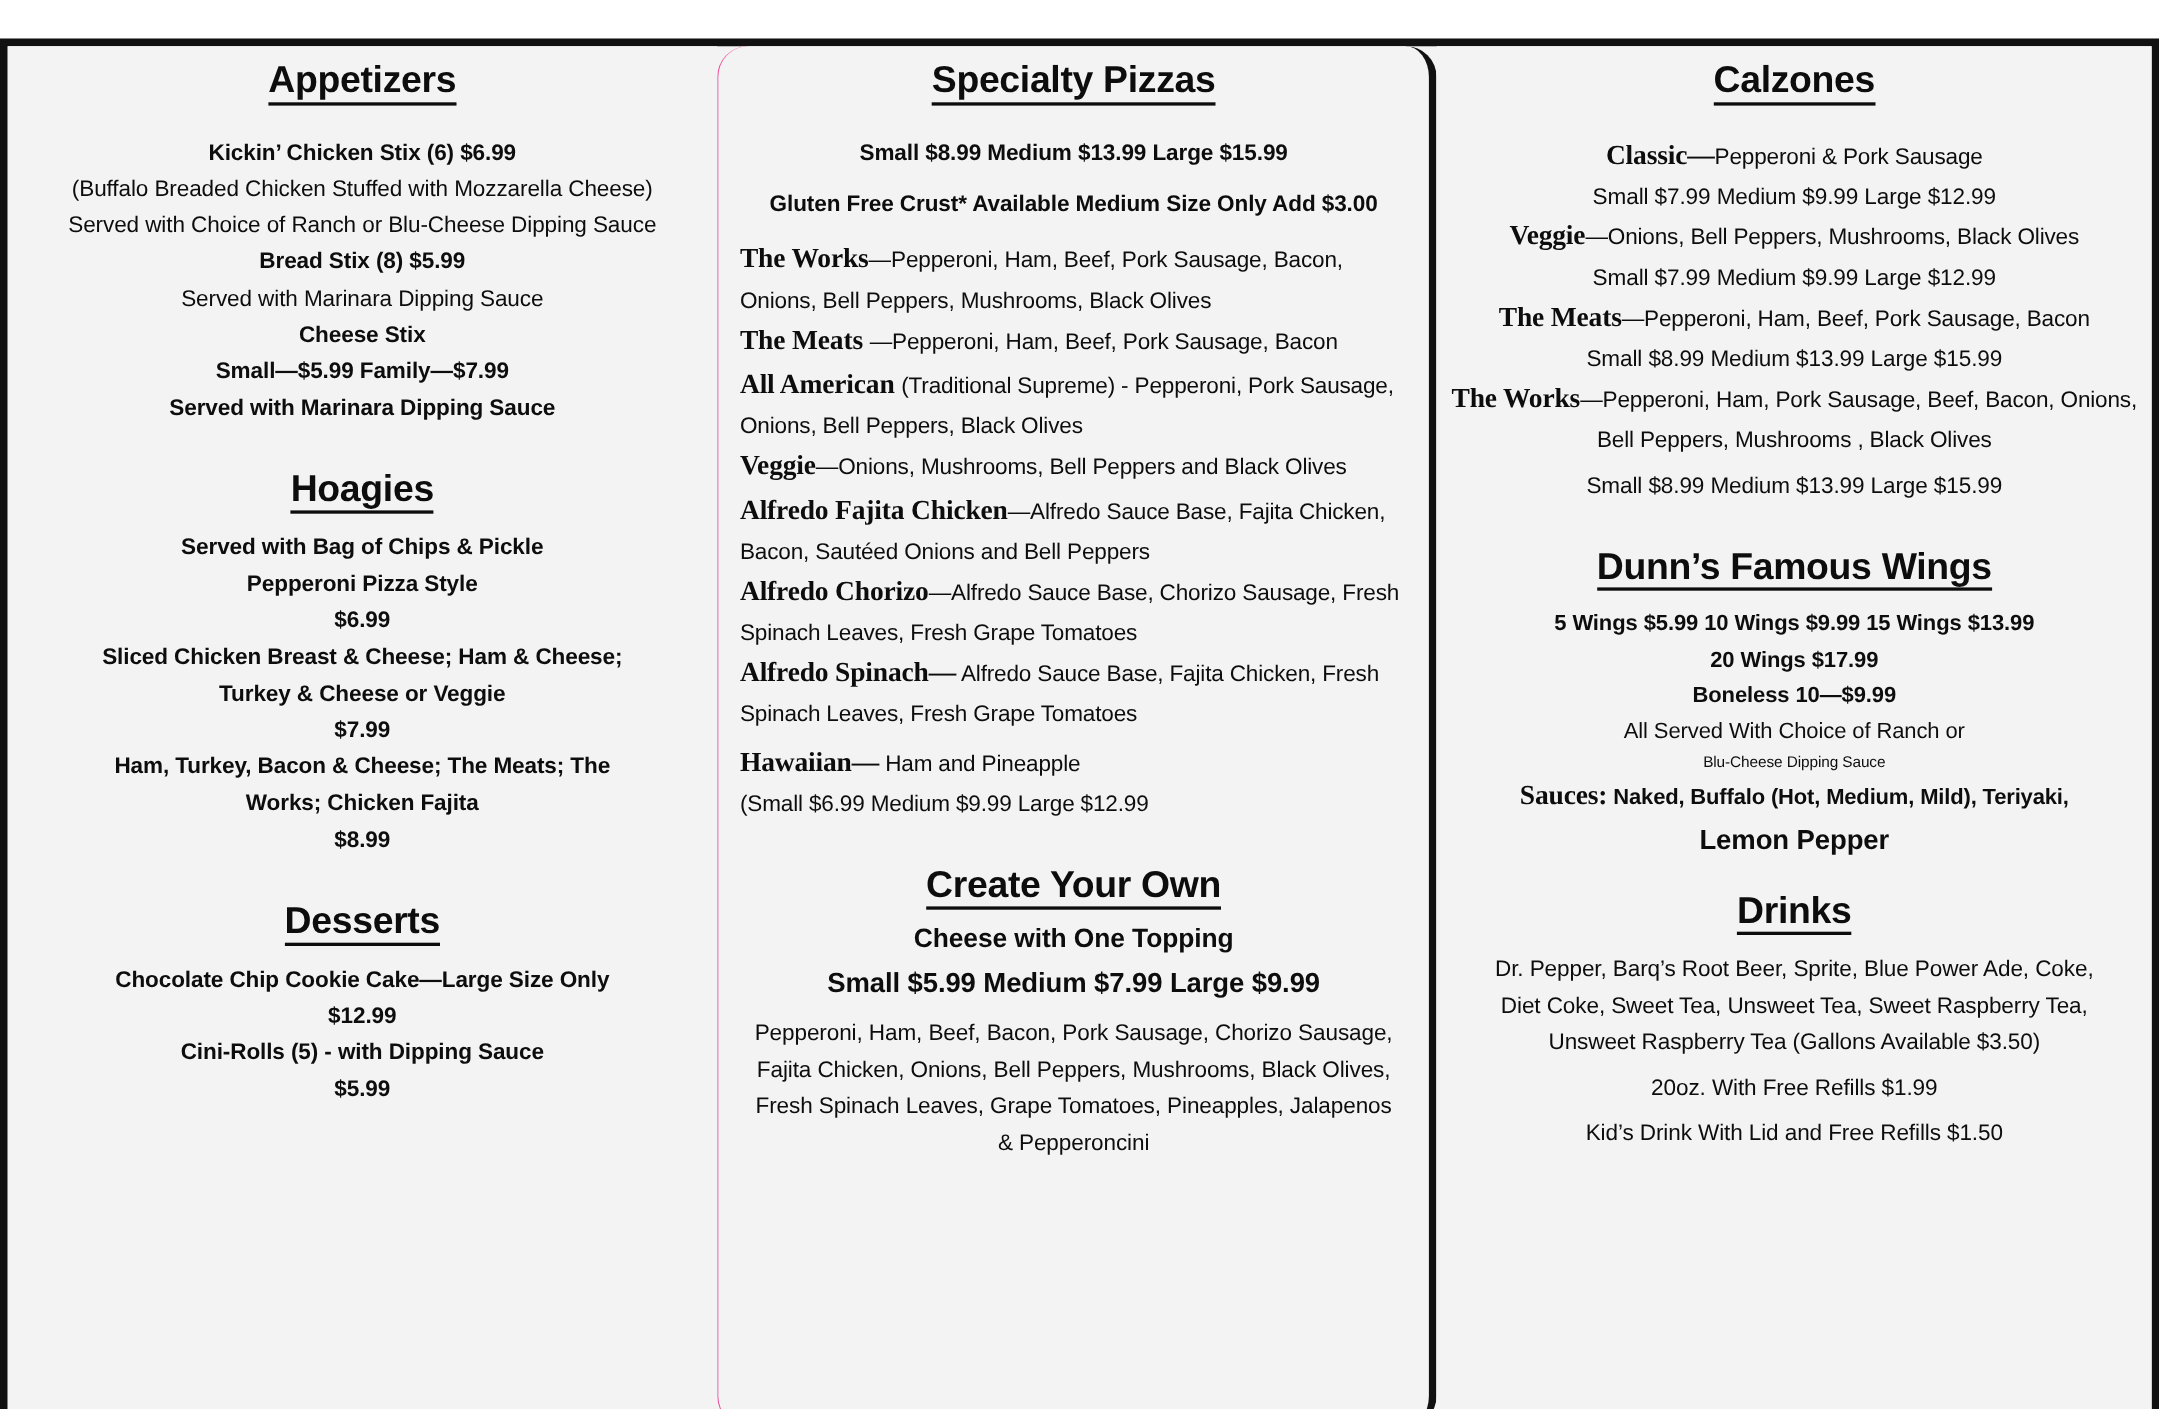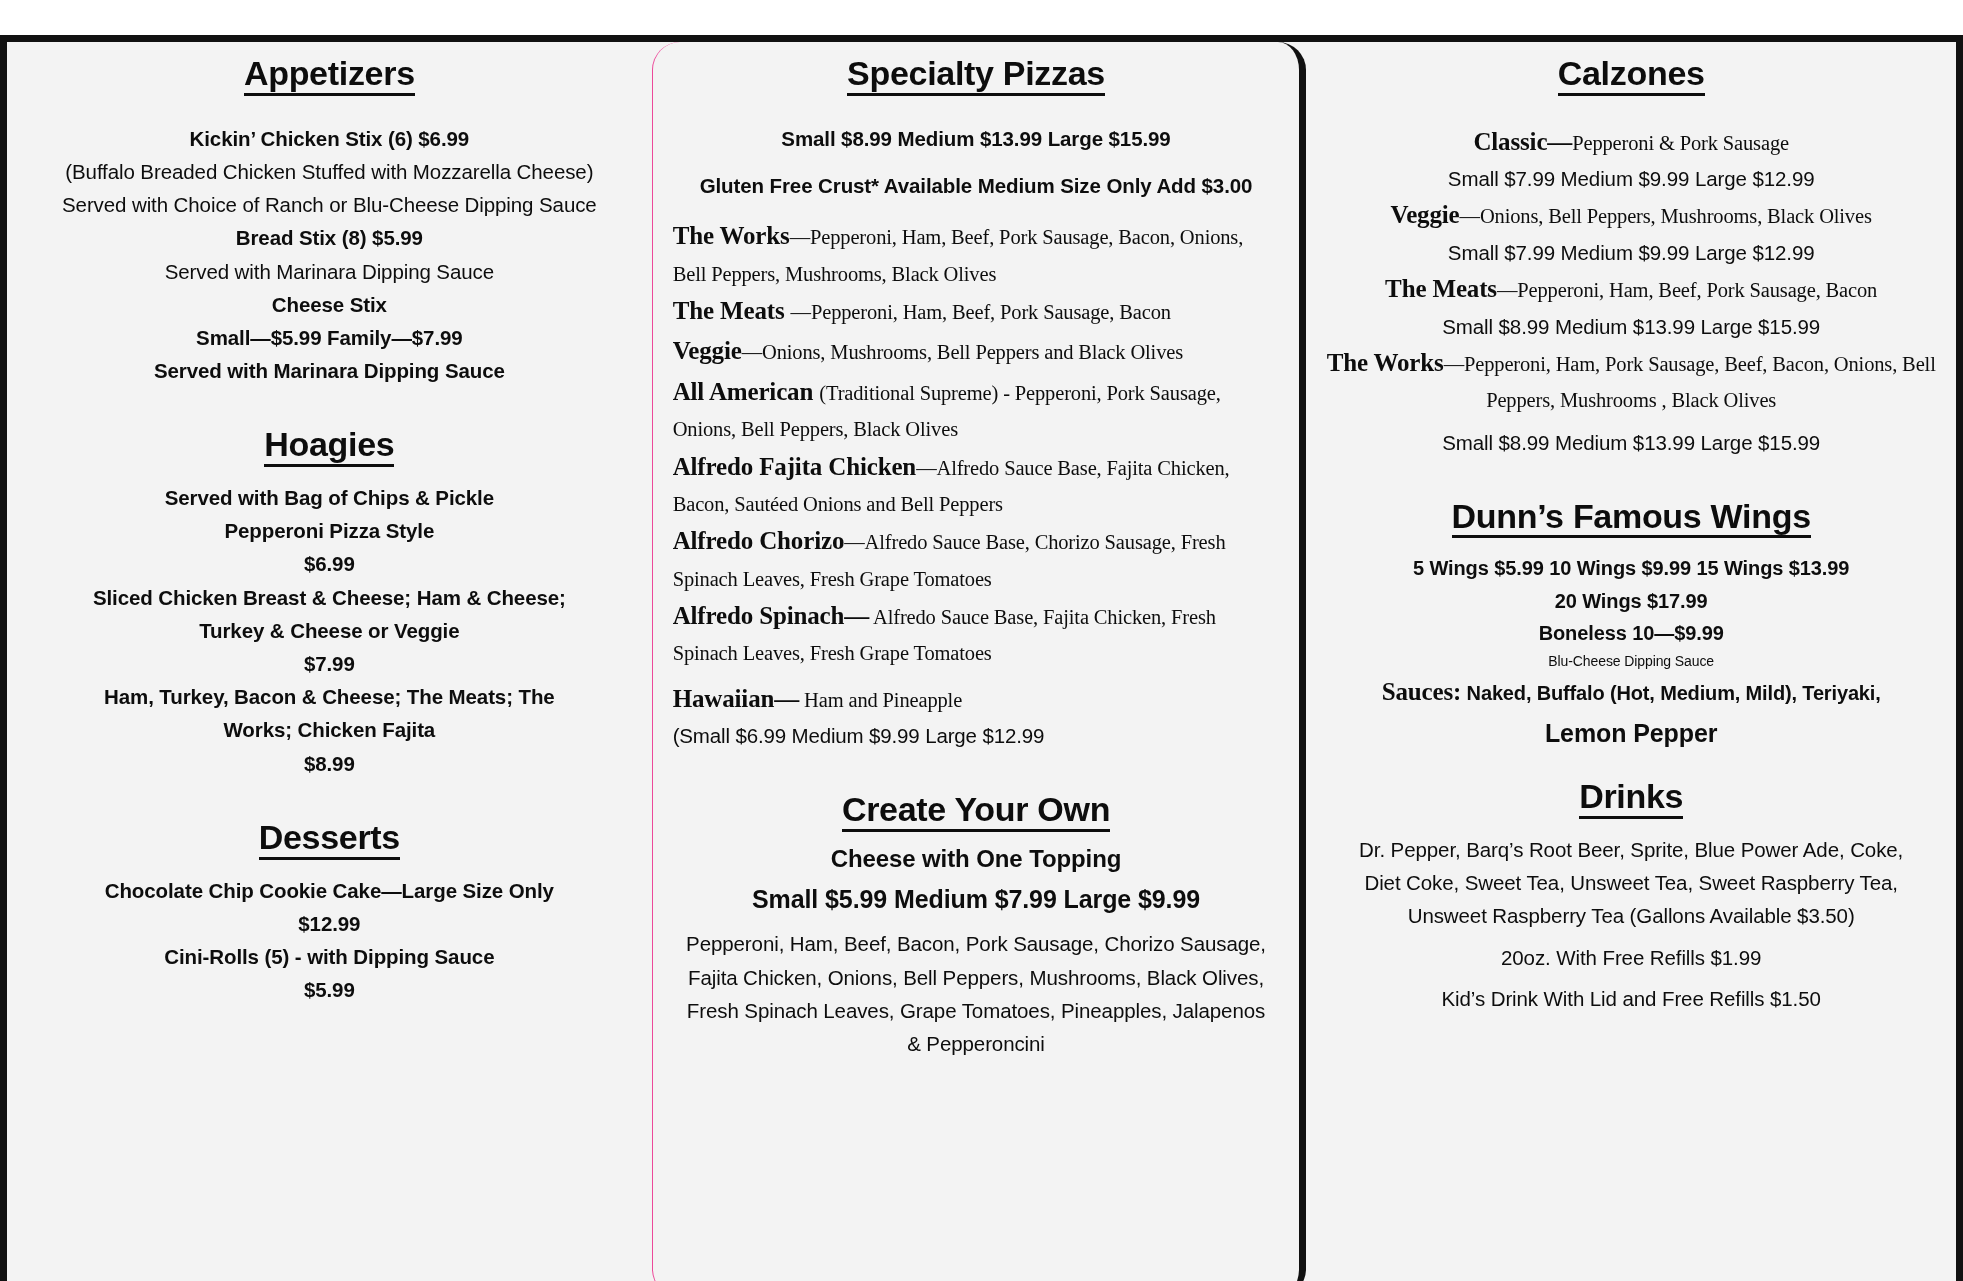--- a/index.html
+++ b/index.html
@@ -77,21 +77,21 @@
     text-align: left;
     font-size: 20.5px;
     line-height: 1.62;
     letter-spacing: -0.15px;
   }
   .item .hd {
     font-weight: bold;
     font-size: 25px;
     font-family: Liberation Serif, serif;
   }
-  .item .ds { font-weight: normal; font-family: Liberation Serif, serif; }
+  .item .ds { font-weight: normal; }
 
   .item-c {
     text-align: center;
   }
   .item-c .hd { font-weight: bold; font-size: 25px; }
 
   .gap-xs { height: 8px; }
   .gap-s  { height: 14px; }
   .gap-m  { height: 26px; }
   .gap-l  { height: 40px; }
@@ -142,22 +142,22 @@
     <div class="gap-s"></div>
     <h2 class="sect-title"><span>Specialty Pizzas</span></h2>
     <div class="gap-m"></div>
     <p class="line b">Small $8.99 Medium $13.99 Large $15.99</p>
     <div class="gap-s"></div>
     <p class="line b">Gluten Free Crust* Available Medium Size Only Add $3.00</p>
     <div class="gap-s"></div>
 
     <p class="item"><span class="hd">The Works</span><span class="ds">—Pepperoni, Ham, Beef, Pork Sausage, Bacon, Onions, Bell Peppers, Mushrooms, Black  Olives</span></p>
     <p class="item"><span class="hd">The Meats </span><span class="ds">—Pepperoni, Ham, Beef, Pork Sausage, Bacon</span></p>
+    <p class="item"><span class="hd">All American </span><span class="ds">(Traditional Supreme) - Pepperoni, Pork Sausage, Onions, Bell Peppers, Black Olives</span></p>
     <p class="item"><span class="hd">Veggie</span><span class="ds">—Onions, Mushrooms, Bell Peppers and Black Olives</span></p>
-    <p class="item"><span class="hd">All American </span><span class="ds">(Traditional Supreme) - Pepperoni, Pork Sausage, Onions, Bell Peppers, Black Olives</span></p>
     <p class="item"><span class="hd">Alfredo Fajita Chicken</span><span class="ds">—Alfredo Sauce Base, Fajita Chicken, Bacon, Sautéed Onions and Bell Peppers</span></p>
     <p class="item"><span class="hd">Alfredo Chorizo</span><span class="ds">—Alfredo Sauce Base, Chorizo Sausage, Fresh Spinach Leaves, Fresh Grape Tomatoes</span></p>
     <p class="item"><span class="hd">Alfredo Spinach—</span><span class="ds"> Alfredo Sauce Base, Fajita Chicken, Fresh Spinach Leaves, Fresh Grape Tomatoes</span></p>
     <div class="gap-xs"></div>
     <p class="item"><span class="hd">Hawaiian—</span><span class="ds"> Ham and Pineapple</span></p>
     <p class="item lft">(Small $6.99 Medium $9.99 Large $12.99</p>
 
     <div class="gap-l"></div>
     <h2 class="sect-title"><span>Create Your Own</span></h2>
     <div class="gap-xs"></div>
@@ -188,20 +188,21 @@
     <p class="item item-c"><span class="hd">The Works</span><span class="ds">—Pepperoni, Ham, Pork Sausage, Beef,  Bacon, Onions, Bell Peppers, Mushrooms , Black Olives</span></p>
     <div class="gap-xs"></div>
     <p class="line">Small $8.99 Medium $13.99 Large $15.99</p>
 
     <div class="gap-l"></div>
     <h2 class="sect-title"><span>Dunn’s Famous Wings</span></h2>
     <div class="gap-s"></div>
     <p class="line b" style="font-size:20px">5 Wings $5.99  10 Wings $9.99  15 Wings $13.99</p>
     <p class="line b" style="font-size:20px">20 Wings $17.99</p>
     <p class="line b" style="font-size:20px">Boneless 10—$9.99</p>
+    <p class="line" style="font-size:20px">All Served With Choice of Ranch or</p>
     <p class="line" style="font-size:14px">Blu-Cheese Dipping Sauce</p>
     <p class="item item-c"><span class="hd">Sauces:</span><span class="b" style="font-size:20px"> Naked, Buffalo (Hot, Medium, Mild), Teriyaki,</span></p>
     <p class="line b" style="font-size:25px">Lemon Pepper</p>
 
     <div class="gap-m"></div>
     <h2 class="sect-title"><span>Drinks</span></h2>
     <div class="gap-s"></div>
     <p class="line">Dr. Pepper, Barq’s Root Beer, Sprite, Blue Power Ade, Coke,</p>
     <p class="line">Diet Coke, Sweet Tea, Unsweet Tea, Sweet Raspberry Tea,</p>
     <p class="line">Unsweet Raspberry Tea (Gallons Available $3.50)</p>

